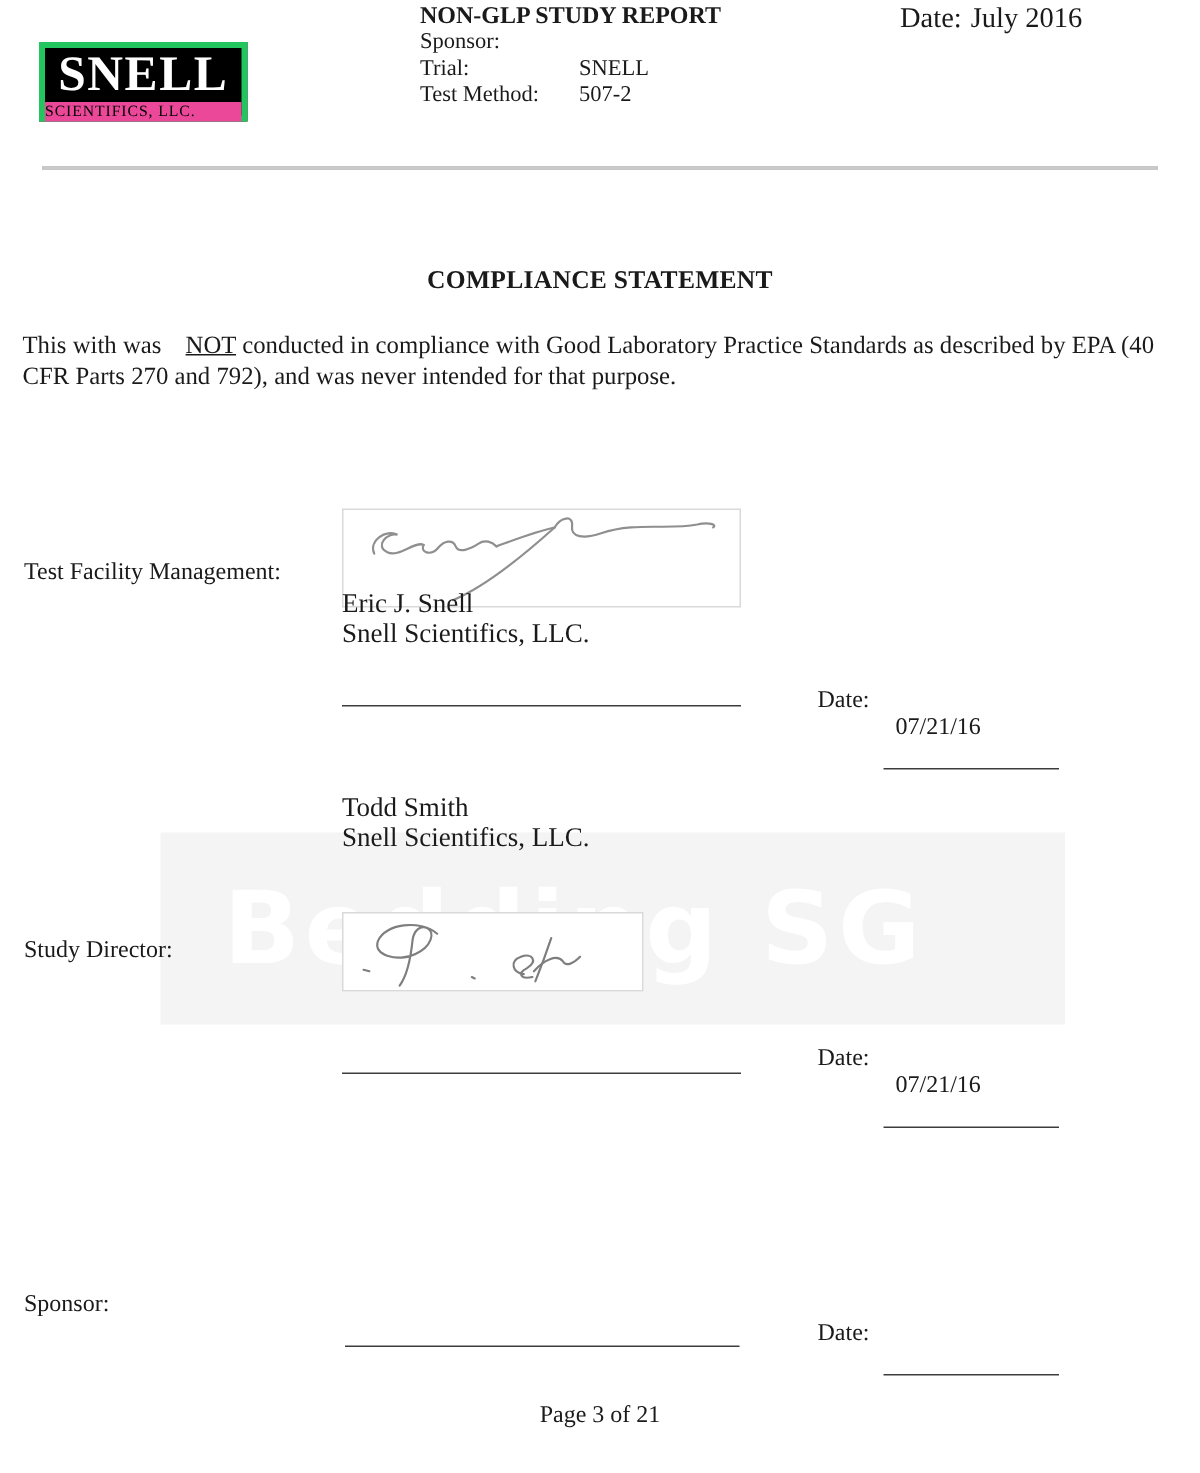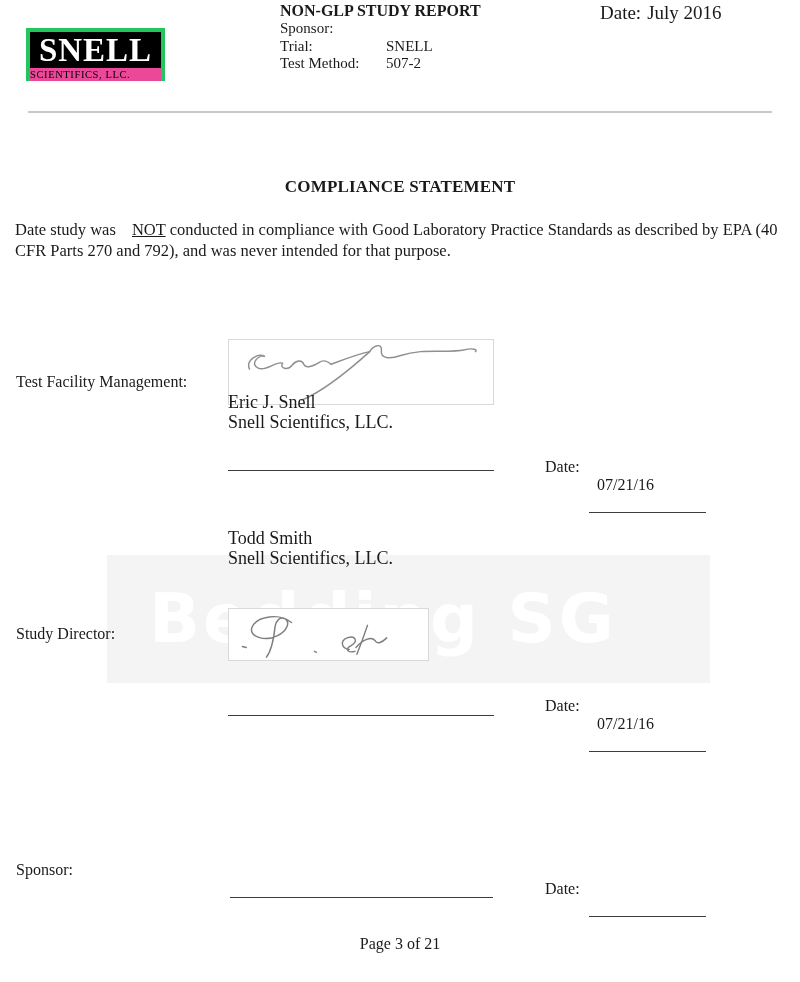--- a/index.html
+++ b/index.html
@@ -145,21 +145,21 @@
       <span class="hvalue">507-2</span>
     </div>
   </div>
 
   <div class="hdate"><span>Date:</span><span class="gap"></span><span>July 2016</span></div>
 
   <div class="header-rule"></div>
 
   <div class="doc-title">COMPLIANCE STATEMENT</div>
 
-  <p class="statement"><span>Date study was </span><span class="uline">NOT</span><span> conducted in compliance with Good Laboratory Practice Standards as described by EPA (40 CFR Parts 270 and 792), and was never intended for that purpose.</span></p>
+  <p class="statement"><span>This with was </span><span class="uline">NOT</span><span> conducted in compliance with Good Laboratory Practice Standards as described by EPA (40 CFR Parts 270 and 792), and was never intended for that purpose.</span></p>
 
   <div class="watermark">
     <span class="watermark-text">Bedding SG</span>
   </div>
 
   <div class="sig-label layer" style="top:373px">Test Facility Management:</div>
   <div class="sig-box layer" style="left:228px; top:321px; width:266px; height:66px;">
     <svg viewBox="0 0 266 66">
       <g fill="none" stroke="#8f8f8f" stroke-width="1.5" stroke-linecap="round">
         <path d="M18,30 C14,21 26,13 34,17 C27,15 18,25 27,29 C35,33 46,21 52,24 C49,29 57,32 62,26 C66,21 72,20 74,25 C76,30 84,27 90,23 C94,20 99,22 102,25"></path>

